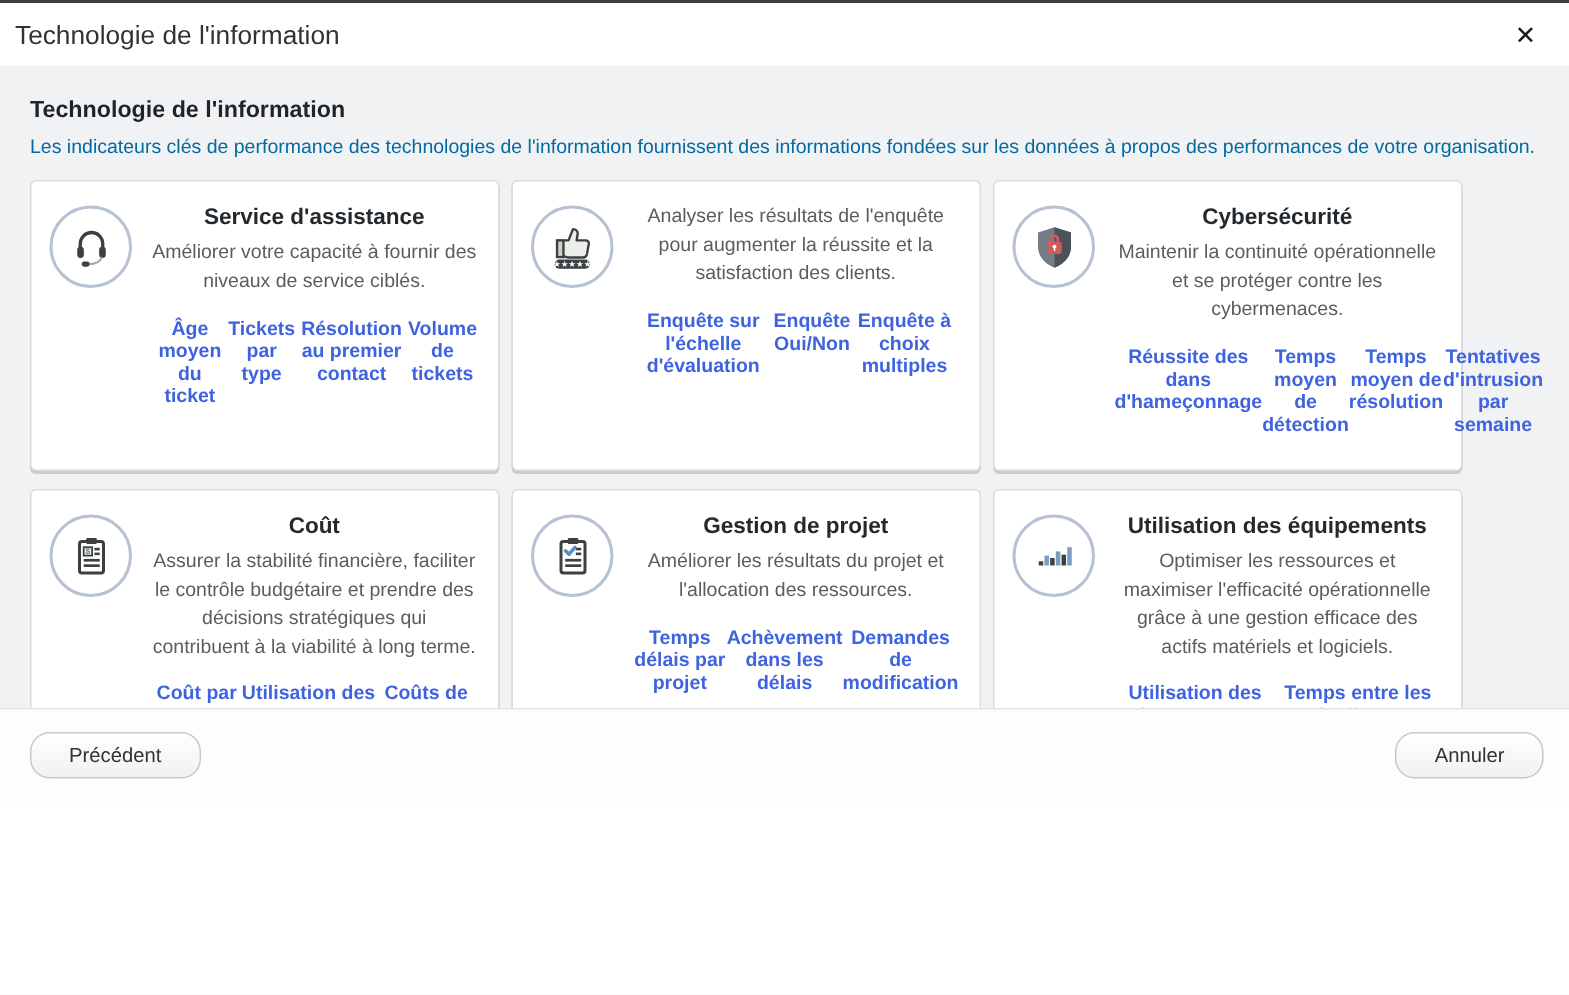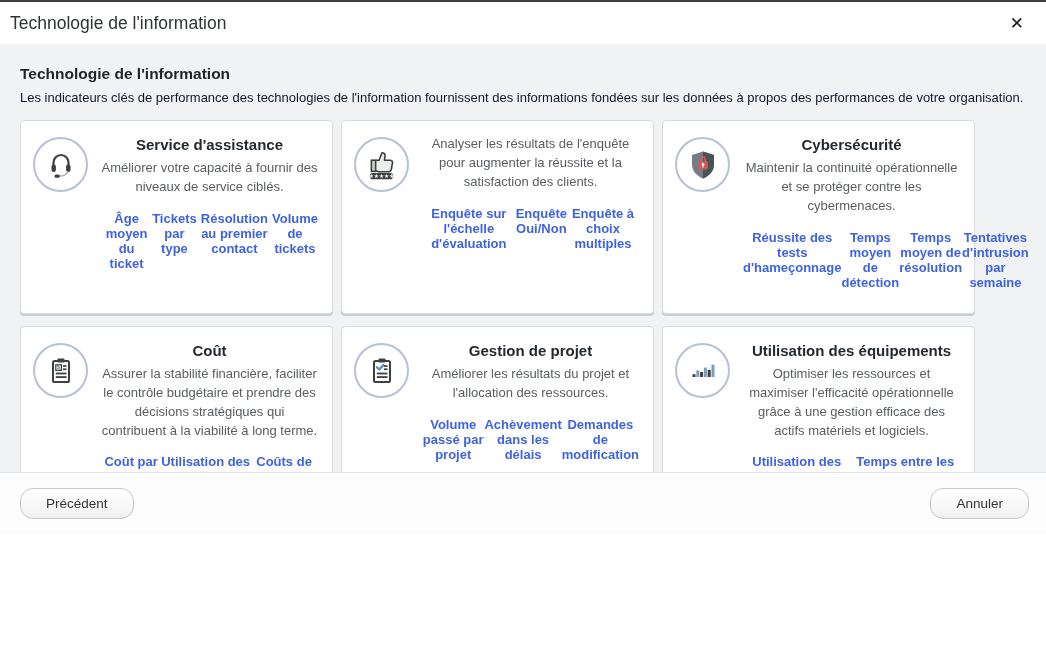--- a/index.html
+++ b/index.html
@@ -28,21 +28,21 @@
     line-height: 1; padding: 4px 6px; background: none; border: none;
     font-family: "Liberation Sans", sans-serif;
   }
   .dialog-body {
     flex: 1 1 auto;
     background: #f1f2f4;
     padding: 13px 20px 0 20px;
     overflow: hidden;
   }
   .section-title { font-size: 15.5px; font-weight: 700; color: #1f2428; margin: 8px 0 7px 0; }
-  .section-desc { font-size: 13px; color: #0f172a; margin: 0 0 15px 0; }
+  .section-desc { font-size: 13px; color: #0369a1; margin: 0 0 15px 0; }
   .cards-grid {
     display: grid;
     grid-template-columns: repeat(3, 313px);
     gap: 12px 8px;
   }
   .card {
     background: #fff;
     border: 1px solid #d9dbdf;
     border-radius: 4px;
     box-shadow: 0 2px 0 rgba(154,158,164,0.45);
@@ -158,21 +158,21 @@
               <path d="M13.8 12 v-1.6 a2.2 2.2 0 0 1 4.4 0 V12" fill="none" stroke="#cf5c5c" stroke-width="1.7"></path>
               <circle cx="16" cy="15.4" r="1.3" fill="#ffffff"></circle>
               <rect x="15.45" y="15.6" width="1.1" height="2.8" rx="0.5" fill="#ffffff"></rect>
             </svg>
           </div>
         </div>
         <div class="content-col">
           <div class="card-title">Cybersécurité</div>
           <div class="card-desc">Maintenir la continuité opérationnelle et se protéger contre les cybermenaces.</div>
           <div class="card-links">
-            <a class="card-link">Réussite des tests d'hameçonnage</a>
+            <a class="card-link">Réussite des dans d'hameçonnage</a>
             <a class="card-link">Temps moyen de détection</a>
             <a class="card-link">Temps moyen de résolution</a>
             <a class="card-link">Tentatives d'intrusion par semaine</a>
           </div>
         </div>
       </div>
 
       <div class="card">
         <div class="icon-col">
           <div class="icon-circle">
@@ -210,21 +210,21 @@
               <rect x="17.9" y="13.4" width="3.6" height="1.7" fill="#3c4043"></rect>
               <rect x="10.8" y="17.6" width="10.7" height="1.8" fill="#3c4043"></rect>
               <rect x="10.8" y="21.2" width="10.7" height="1.8" fill="#3c4043"></rect>
             </svg>
           </div>
         </div>
         <div class="content-col">
           <div class="card-title">Gestion de projet</div>
           <div class="card-desc">Améliorer les résultats du projet et l'allocation des ressources.</div>
           <div class="card-links">
-            <a class="card-link">Volume passé par projet</a>
+            <a class="card-link">Temps délais par projet</a>
             <a class="card-link">Achèvement dans les délais</a>
             <a class="card-link">Demandes de modification</a>
           </div>
         </div>
       </div>
 
       <div class="card">
         <div class="icon-col">
           <div class="icon-circle">
             <svg viewBox="0 0 32 32" width="32" height="32" aria-hidden="true">

